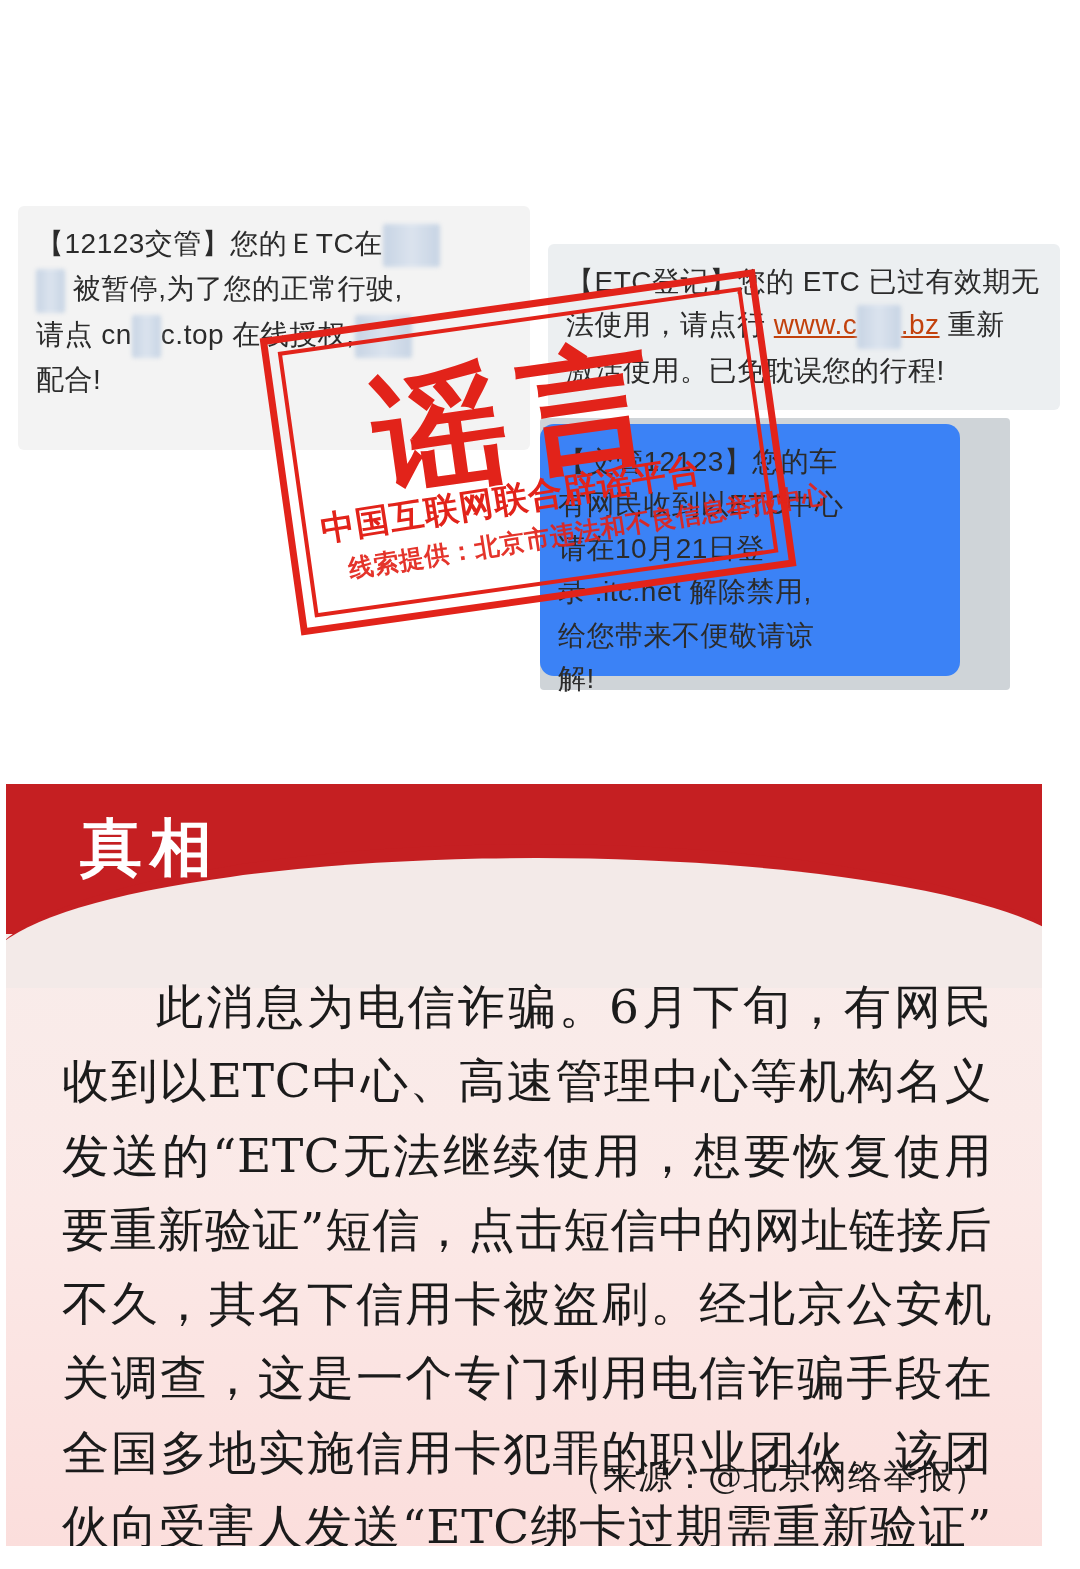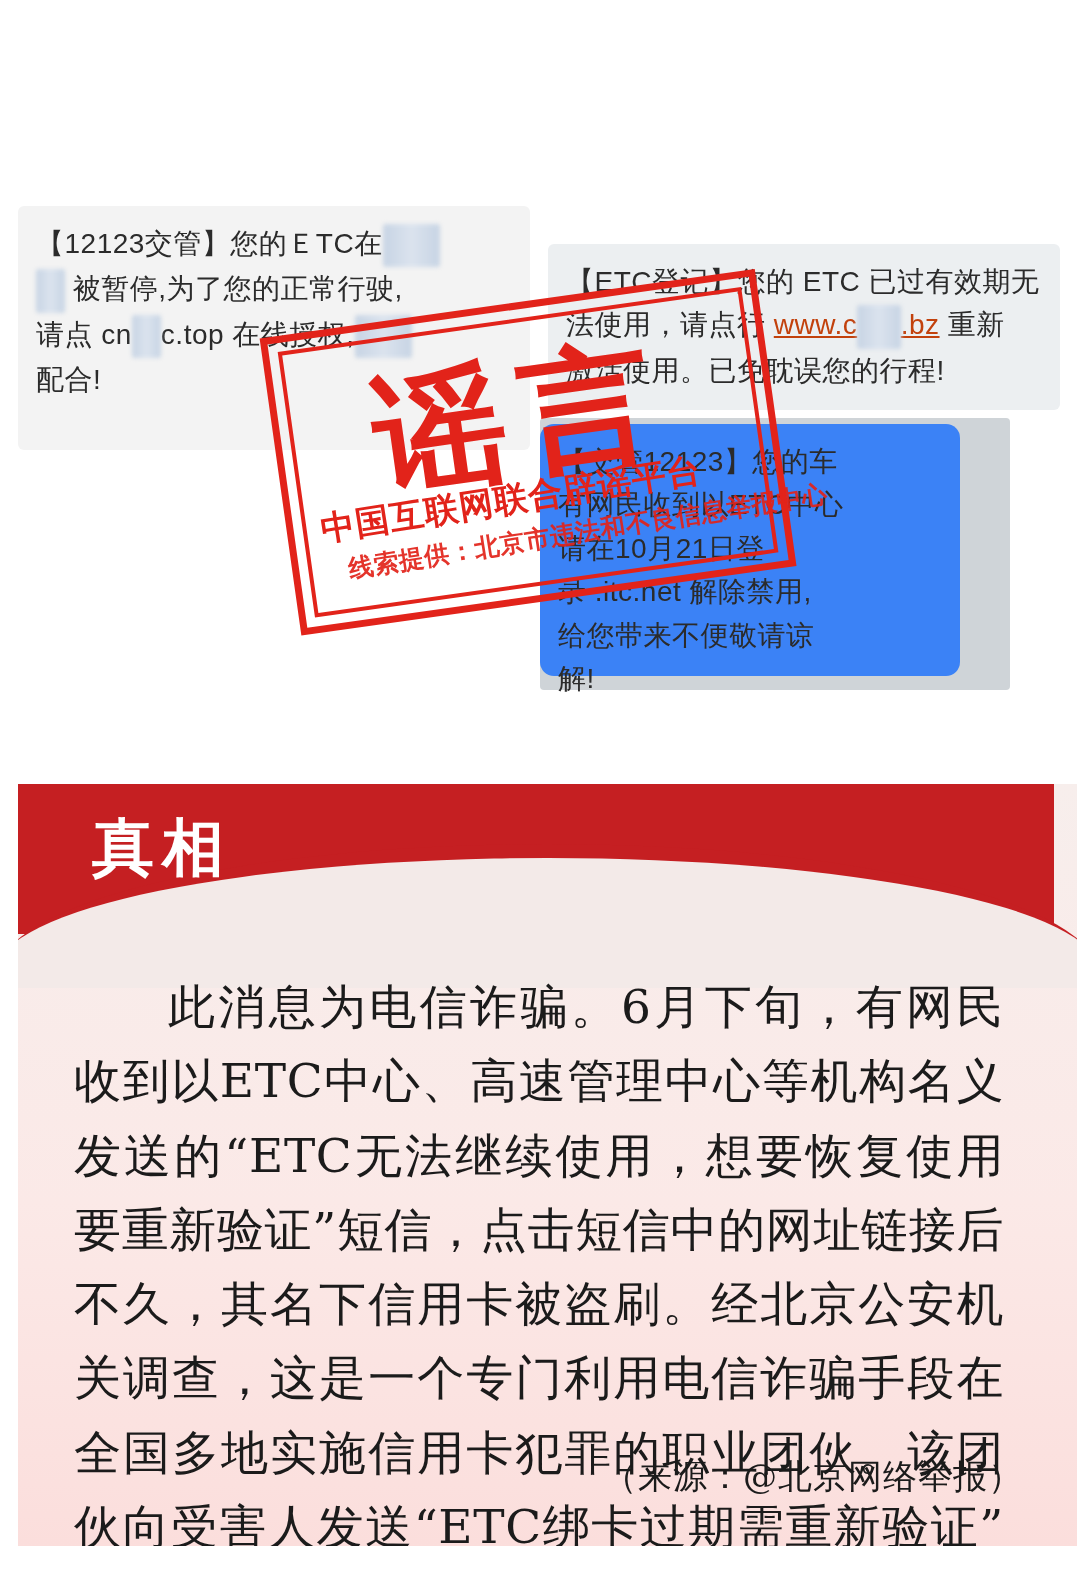--- a/index.html
+++ b/index.html
@@ -149,27 +149,26 @@
     color: #e2231a;
     letter-spacing: 0.5px;
     white-space: nowrap;
     transform: rotate(-1deg);
     opacity: 0.92;
   }
 
   
   .truth-card {
     position: absolute;
-    left: 18px;
+    left: 6px;
     top: 784px;
     width: 1036px;
     height: 762px;
     background: linear-gradient(180deg, #f7eeec 0%, #fbe9e7 55%, #fbdedc 100%);
     overflow: hidden;
-    padding-left: 23px;
   }
   .truth-header {
     position: absolute;
     left: 0; top: 0;
     width: 1036px;
     height: 150px;
     background: #c51f22;
   }
   .truth-wave {
     position: absolute;

